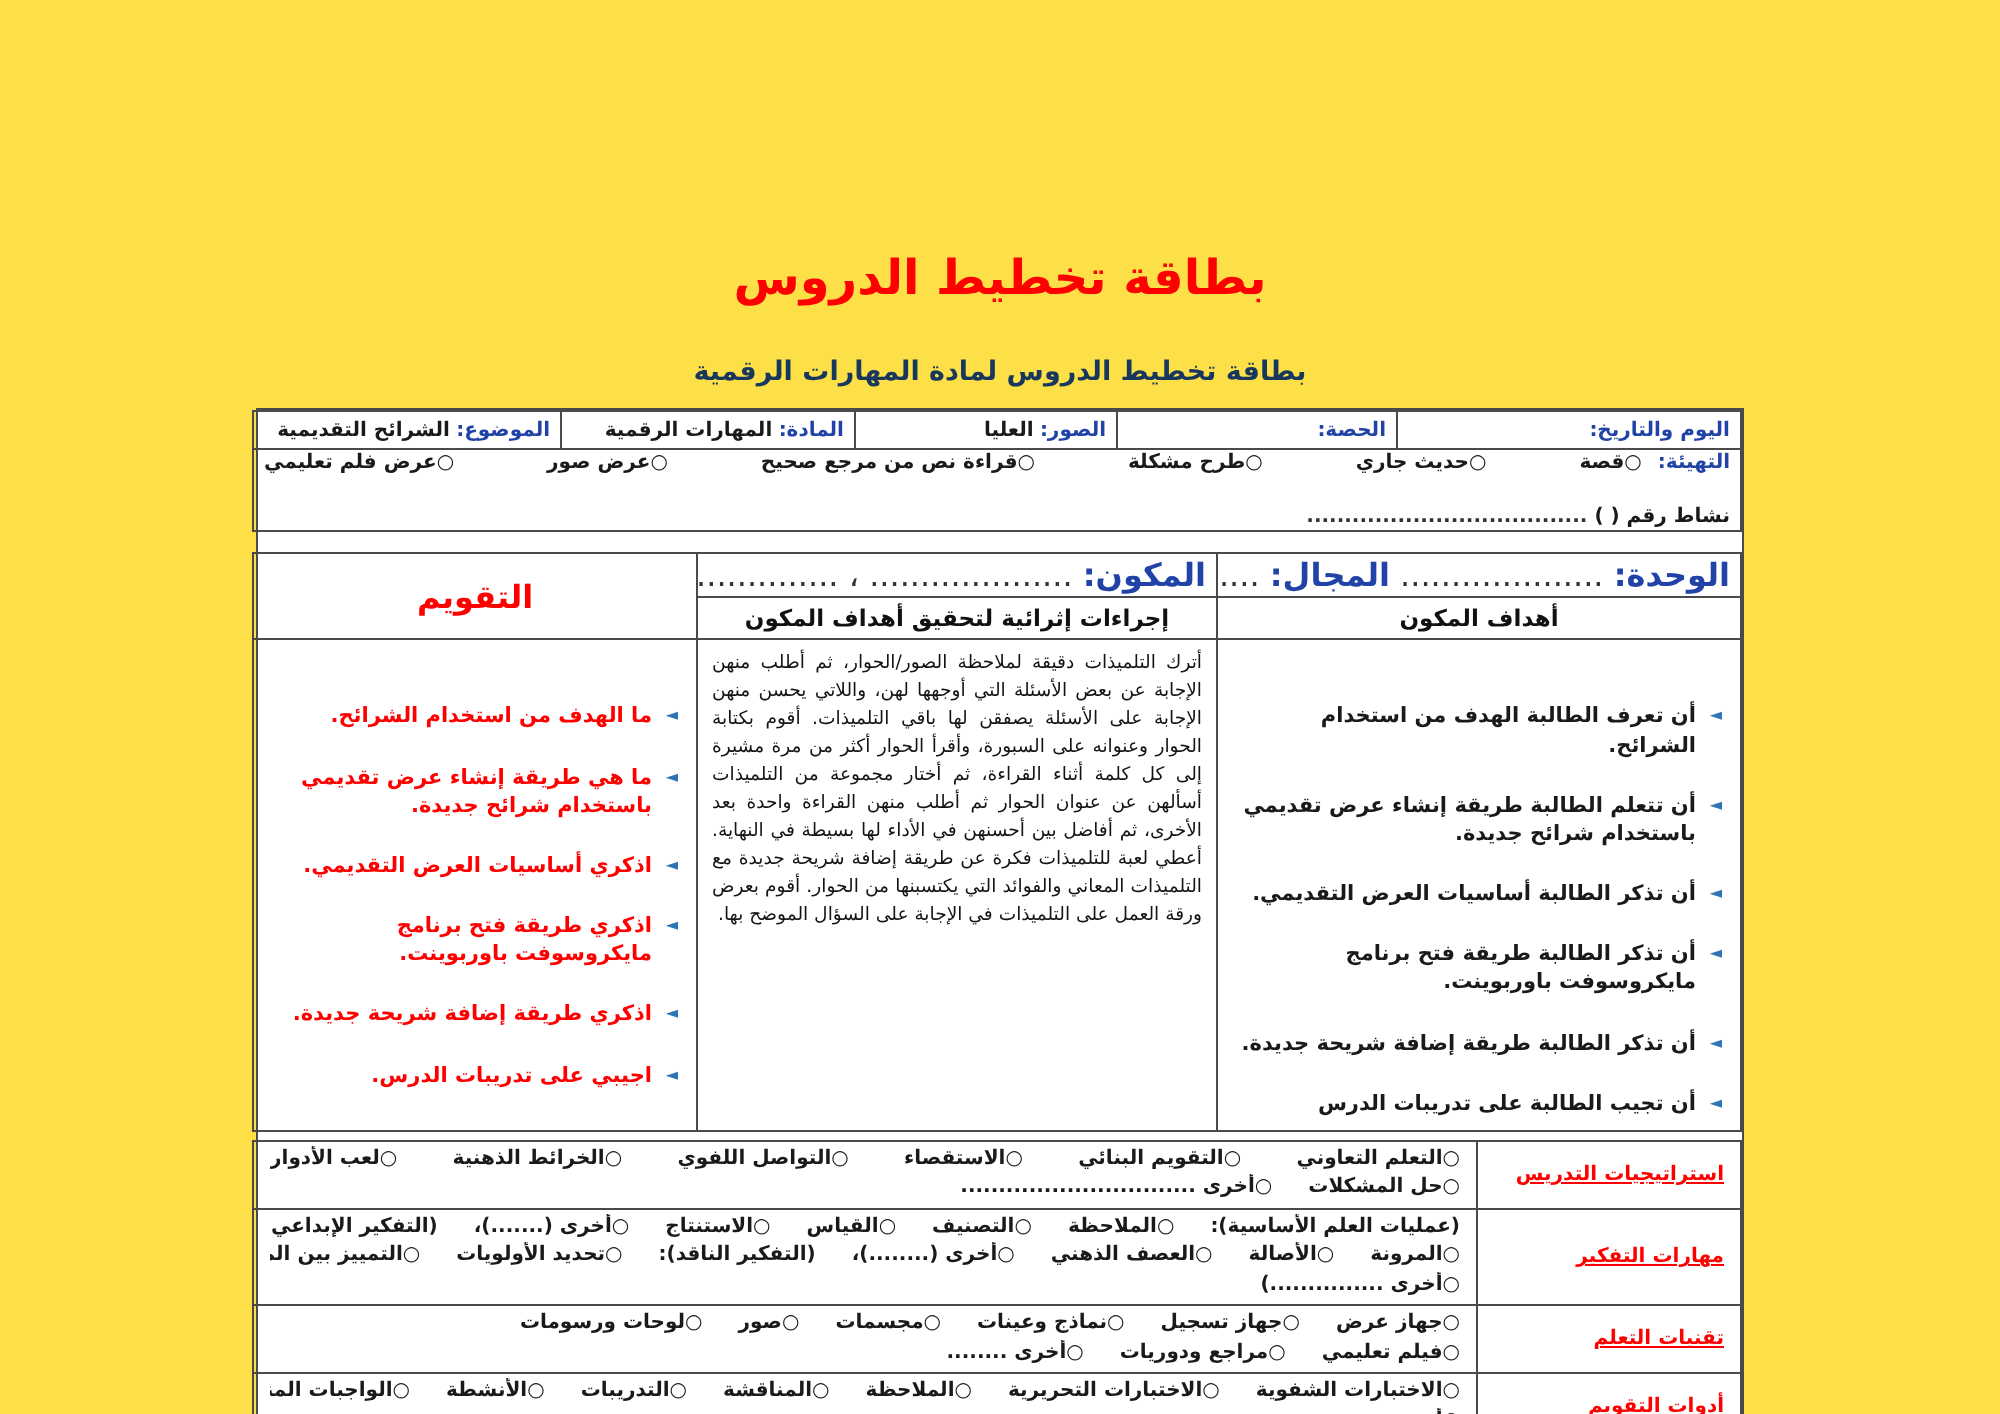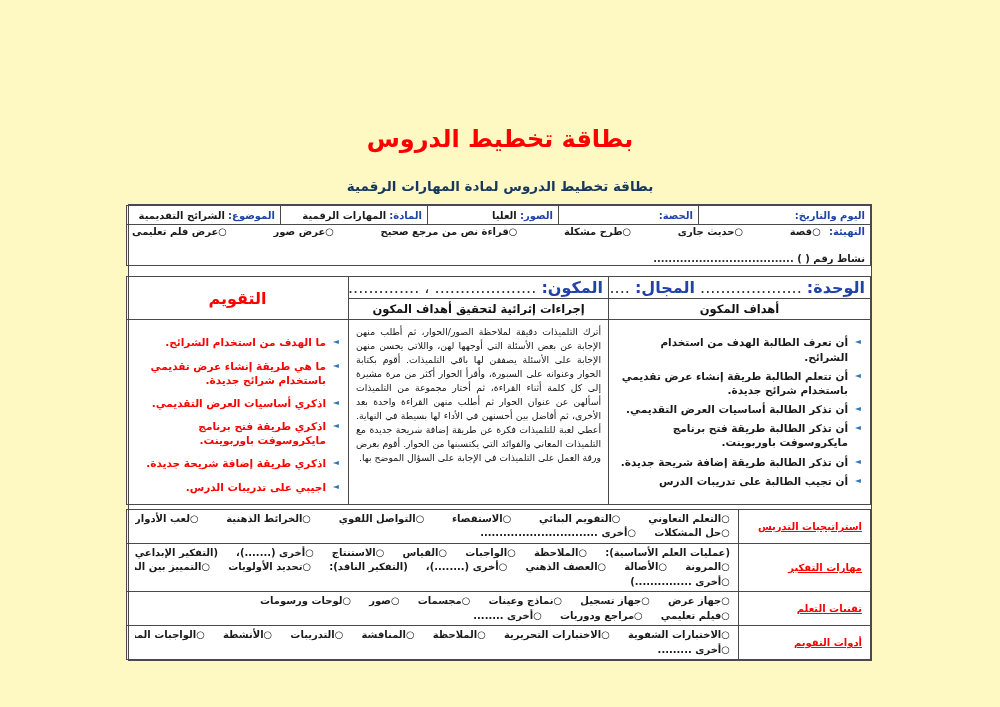--- a/index.html
+++ b/index.html
@@ -1,17 +1,17 @@
 <!DOCTYPE html>
 <html lang="ar" dir="rtl"><head>
 <meta charset="utf-8">
 <style>
   * { margin:0; padding:0; box-sizing:border-box; }
   html, body { background:#ffffff; }
-  .page { position:relative; width:1000px; height:707px; margin:0 auto; background:#fef9c3;
+  .page { position:relative; width:1000px; height:707px; margin:0 auto; background:#fde047;
           direction:rtl; font-family:"DejaVu Sans","Liberation Sans",sans-serif; color:#1a1a1a; overflow:hidden; }
 
   .title { padding-top:126px; text-align:center; color:#fe0000; font-weight:bold; font-size:24px; line-height:1.1; }
   .subtitle { margin-top:26px; text-align:center; color:#17375d; font-weight:bold; font-size:13.5px; }
 
   .frame { width:744px; margin:10px auto 0; border:1px solid #4a4a4a; background:#fff; }
   table { width:100%; border-collapse:collapse; table-layout:fixed; }
   td { border:1px solid #4a4a4a; padding:1px 5px; vertical-align:middle; overflow:hidden; }
   .gap { height:10px; } .gap-s { height:4px; }
 
@@ -28,21 +28,21 @@
   .warm-line2 { margin-top:16px; font-weight:bold; }
 
   .mid .r1 td { height:19px; font-size:16px; white-space:nowrap; }
   .mid .r2 td { height:21px; }
   .sec-head { text-align:center; font-weight:bold; font-size:11.5px; color:#111; }
   .eval-head { text-align:center; font-weight:bold; font-size:13px; color:#fe0000; }
   .mid .content td { height:172px; vertical-align:top; }
 
   .list { list-style:none; padding:14px 4px 0 2px; }
   .list li { position:relative; padding-right:13px; margin-bottom:5px; font-size:10.5px; font-weight:bold;
-             line-height:1.35; text-align:right; }
+             line-height:1.35; text-align:right;margin-top:16px; }
   .list li::before { content:"◄"; position:absolute; right:0; top:2px; font-size:8px; color:#2e75b6; }
   .eval-list li { color:#fe0000; margin-bottom:9px; }
   .proc-text { font-size:9.3px; line-height:1.5; text-align:justify; padding:4px 2px; color:#141414; }
 
   .bot td { font-size:10px; padding:2px 8px; }
   .row-label { text-align:right; color:#fe0000; font-weight:bold; font-size:11px;text-decoration:underline; }
   .opt-line { display:flex; align-items:center; gap:18px; white-space:nowrap; font-weight:bold;
               line-height:1.45; overflow:hidden; }
   .spread { justify-content:space-between; }
   .h30 td { height:30px; } .h46 td { height:46px; } .h33 td { height:33px; } .h31 td { height:31px; }
@@ -194,21 +194,21 @@
               </div>
         </td>
       </tr>
       <tr class="h46">
         <td class="row-label">مهارات التفكير</td>
         <td>
           <div class="opt-line spread">
 
           <span class="token">(عمليات العلم الأساسية):</span>
                 <span class="token">○الملاحظة</span>
-                <span class="token">○الواجبات</span>
+                <span class="token">○التصنيف</span>
                 <span class="token">○القياس</span>
                 <span class="token">○الاستنتاج</span>
                 <span class="token">○أخرى (.......)،</span>
                 <span class="token">(التفكير الإبداعي):</span>
               </div>
           <div class="opt-line spread">
 
           <span class="token">○المرونة</span>
                 <span class="token">○الأصالة</span>
                 <span class="token">○العصف الذهني</span>

